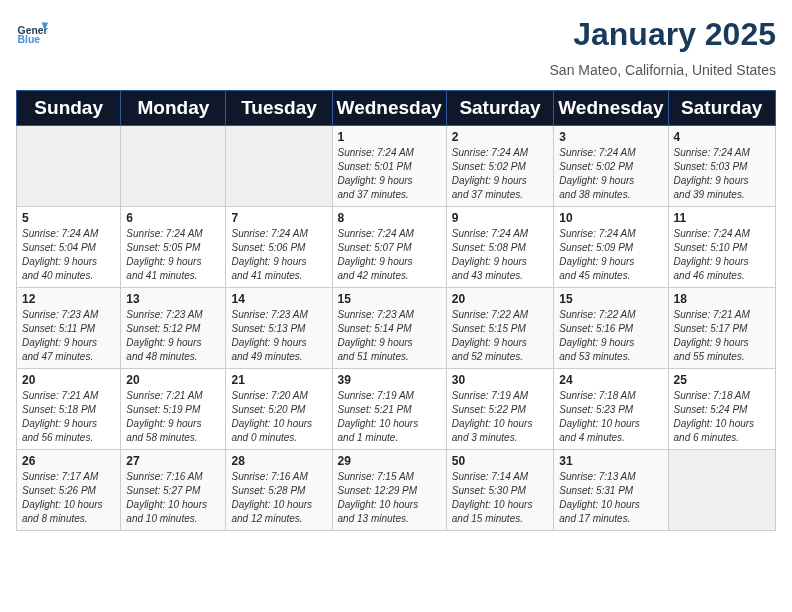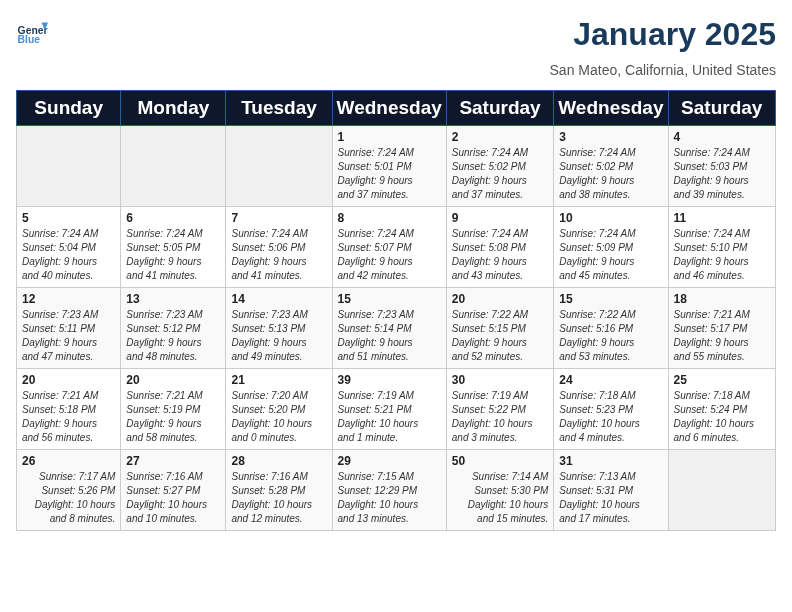--- a/index.html
+++ b/index.html
@@ -301,21 +301,21 @@
           <div class="day-number">25</div>
           <div class="day-info" style="white-space: pre-line;">Sunrise: 7:18 AM
 Sunset: 5:24 PM
 Daylight: 10 hours
 and 6 minutes.</div>
         </td>
       </tr>
       <tr>
         <td>
           <div class="day-number">26</div>
-          <div class="day-info" style="white-space: pre-line; text-align: right;">Sunrise: 7:17 AM
+          <div class="day-info" style="white-space: pre-line;">Sunrise: 7:17 AM
 Sunset: 5:26 PM
 Daylight: 10 hours
 and 8 minutes.</div>
         </td>
         <td>
           <div class="day-number">27</div>
           <div class="day-info" style="white-space: pre-line;">Sunrise: 7:16 AM
 Sunset: 5:27 PM
 Daylight: 10 hours
 and 10 minutes.</div>
@@ -329,21 +329,21 @@
         </td>
         <td>
           <div class="day-number">29</div>
           <div class="day-info" style="white-space: pre-line;">Sunrise: 7:15 AM
 Sunset: 12:29 PM
 Daylight: 10 hours
 and 13 minutes.</div>
         </td>
         <td>
           <div class="day-number">50</div>
-          <div class="day-info" style="white-space: pre-line; text-align: right;">Sunrise: 7:14 AM
+          <div class="day-info" style="white-space: pre-line;">Sunrise: 7:14 AM
 Sunset: 5:30 PM
 Daylight: 10 hours
 and 15 minutes.</div>
         </td>
         <td>
           <div class="day-number">31</div>
           <div class="day-info" style="white-space: pre-line;">Sunrise: 7:13 AM
 Sunset: 5:31 PM
 Daylight: 10 hours
 and 17 minutes.</div>

